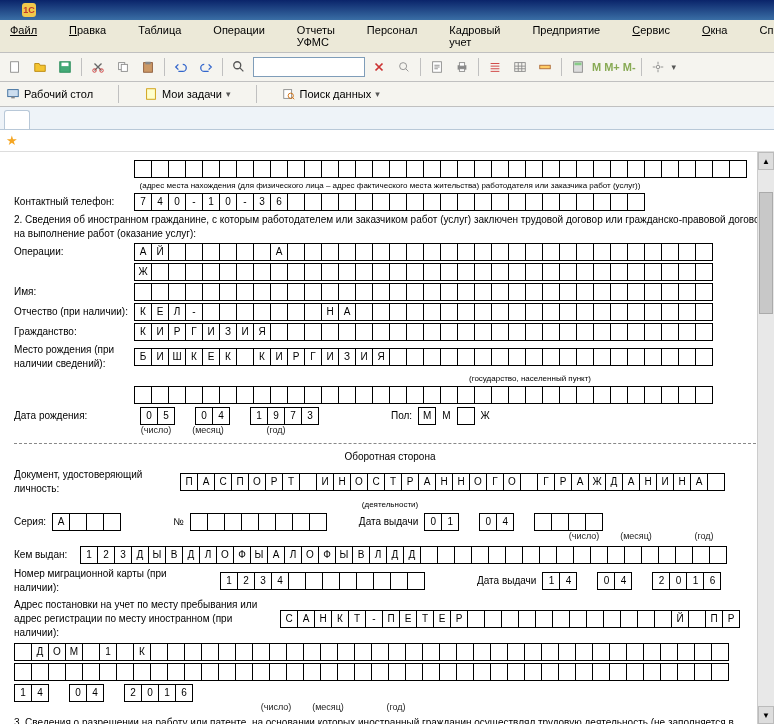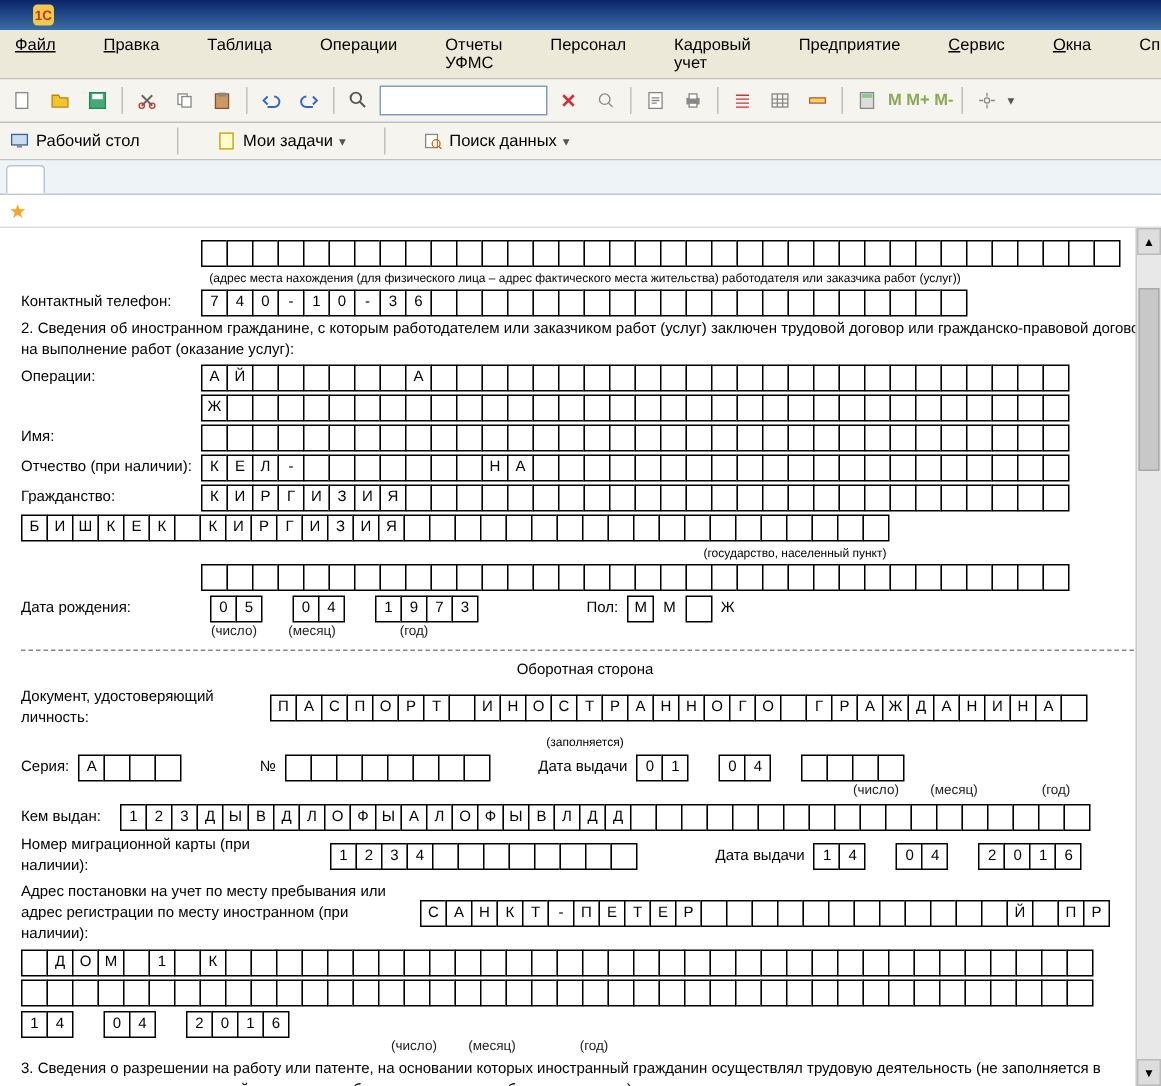--- a/index.html
+++ b/index.html
@@ -491,20 +491,21 @@
             <div class="cell"></div>
             <div class="cell"></div>
             <div class="cell"></div>
             <div class="cell"></div>
             <div class="cell"></div>
             <div class="cell"></div>
             <div class="cell"></div>
           </div>
         </div>
       <div class="row">
+          <div class="lbl">Место рождения (при наличии сведений):</div>
           <div class="cells" id="bp">
             <div class="cell">Б</div>
             <div class="cell">И</div>
             <div class="cell">Ш</div>
             <div class="cell">К</div>
             <div class="cell">Е</div>
             <div class="cell">К</div>
             <div class="cell"></div>
             <div class="cell">К</div>
             <div class="cell">И</div>
@@ -647,21 +648,21 @@
             <div class="cell">Ж</div>
             <div class="cell">Д</div>
             <div class="cell">А</div>
             <div class="cell">Н</div>
             <div class="cell">И</div>
             <div class="cell">Н</div>
             <div class="cell">А</div>
             <div class="cell"></div>
           </div>
       </div>
-      <div class="center smallnote">(заполняется)</div>
+      <div class="center smallnote">(деятельности)</div>
 
       <div class="flex-row">
         <span class="lbl2">Серия:</span>
         <div class="cells" id="ser">
             <div class="cell">А</div>
             <div class="cell"></div>
             <div class="cell"></div>
             <div class="cell"></div>
           </div>
         <div style="width:40px"></div>

